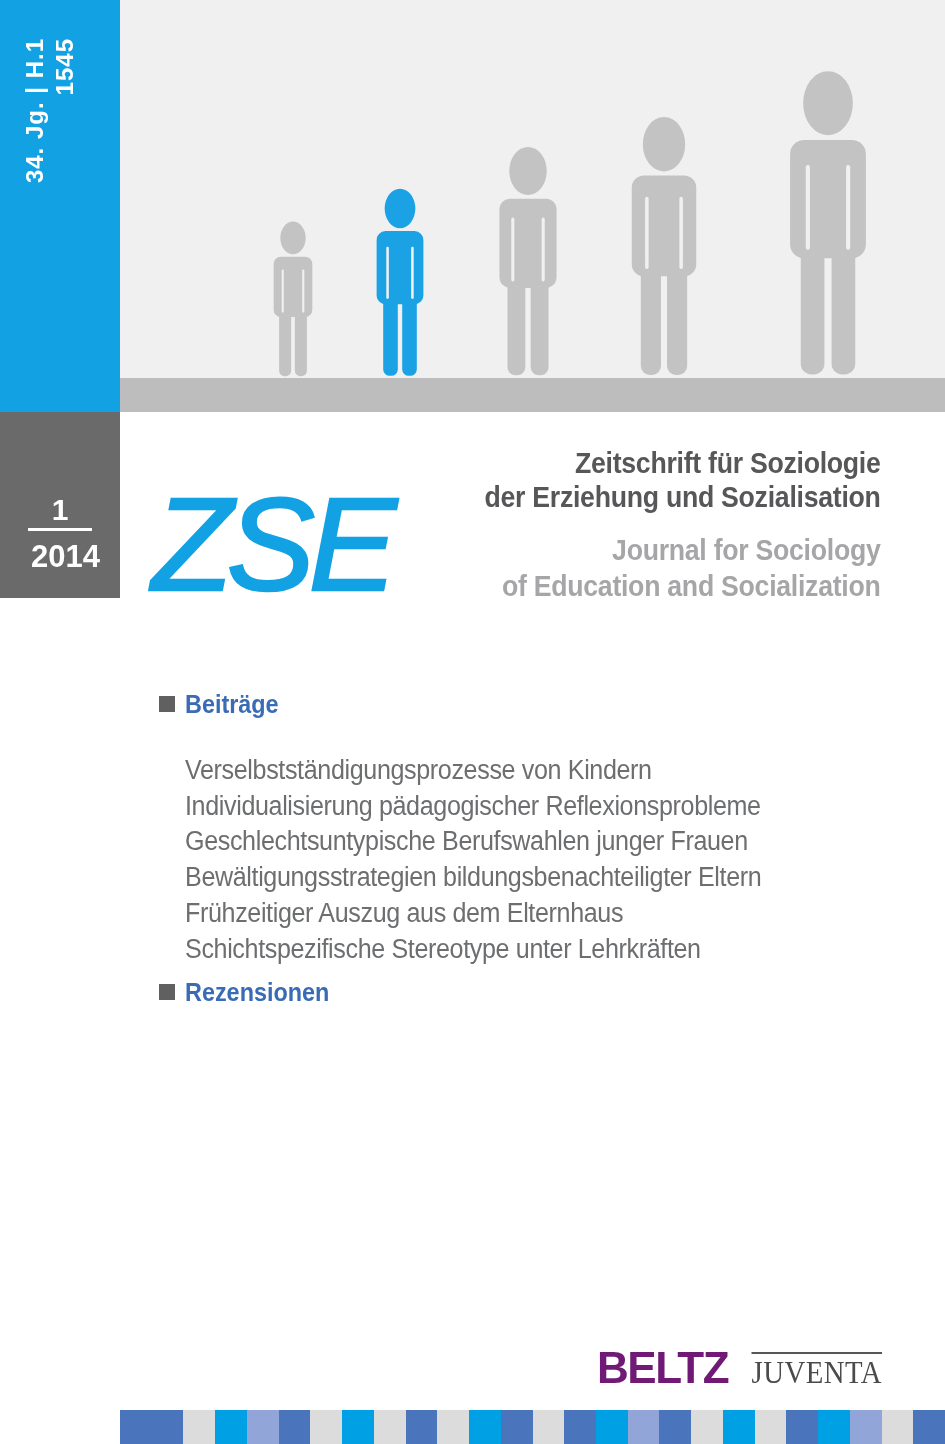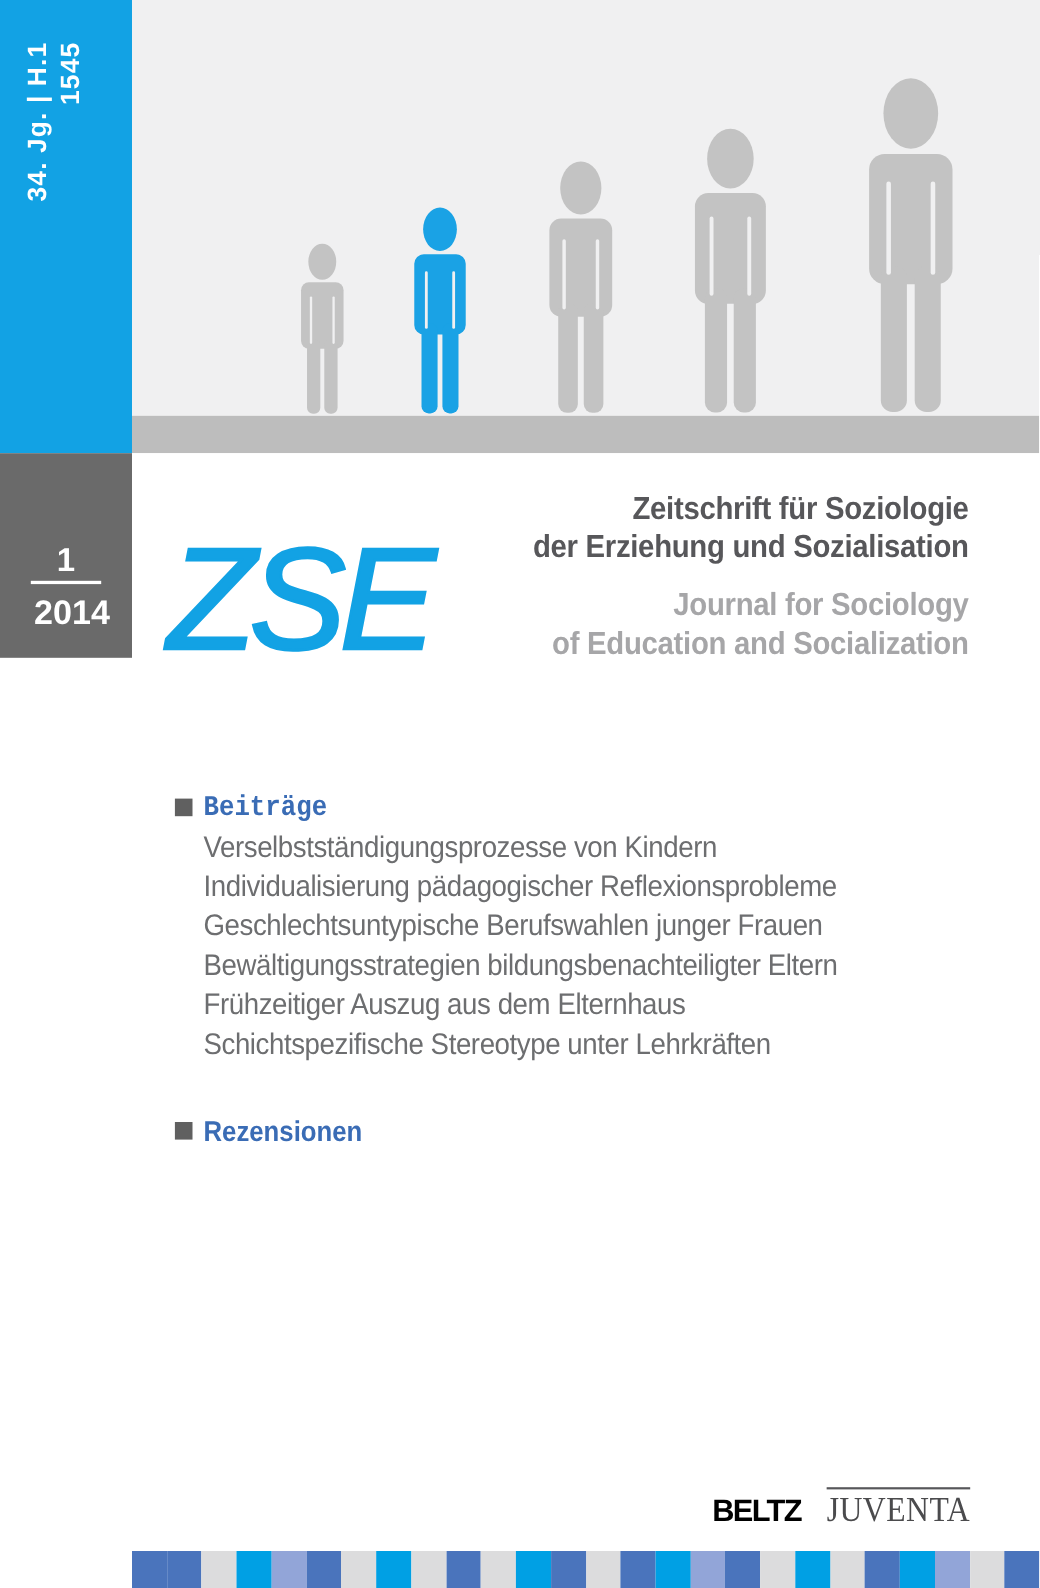--- a/index.html
+++ b/index.html
@@ -62,33 +62,33 @@
   }
 
   
   .section-row { position:absolute; display:flex; align-items:center; gap:10px; left:159px; }
   .section-row .bullet { width:16px; height:16px; background:var(--bullet-gray,#606060); flex:none; }
   .section-label {
     font-size:26px; font-weight:bold; color:var(--heading-blue,#3A6CB5);
     line-height:26px; white-space:nowrap;
     transform:scaleX(0.9); transform-origin:0 50%;
   }
-  .row-beitraege   { top:721px;font-family:Liberation Mono, monospace; }
-  .row-rezensionen { top:979px;margin-top:36px; }
+  .row-beitraege   { top:691px; }
+  .row-rezensionen { top:979px; }
   .row-profession  { top:1026px; }
   .items {
     position:absolute; left:185px; top:753px;
     font-size:27px; line-height:35.7px; color:var(--item-gray,#6D6E70);
     letter-spacing:-0.4px; white-space:nowrap;
     transform:scaleX(0.93); transform-origin:0 0;
   }
 
   
   .publisher { position:absolute; right:63px; top:1352px; display:flex; align-items:baseline; gap:9px; }
-  .beltz { font-size:28px; line-height:32px; font-weight:bold; letter-spacing:-1.5px; color:#000000;text-align:center; }
+  .beltz { font-size:44px; line-height:32px; font-weight:bold; letter-spacing:-1.5px; color:#701a75;text-align:center; }
   .juventa {
     font-family:"Liberation Serif", serif; font-size:32px; line-height:32px;
     color:#4B4B4D; letter-spacing:0.5px;
     border-top:2px solid #57575A; padding-top:2px;
     transform:scaleX(0.9); transform-origin:100% 50%;
   }
 
   
   .stripes { position:absolute; left:120px; top:1410px; width:825px; height:34px; display:flex; }
   .stripe-seg { flex:1 1 0; }

